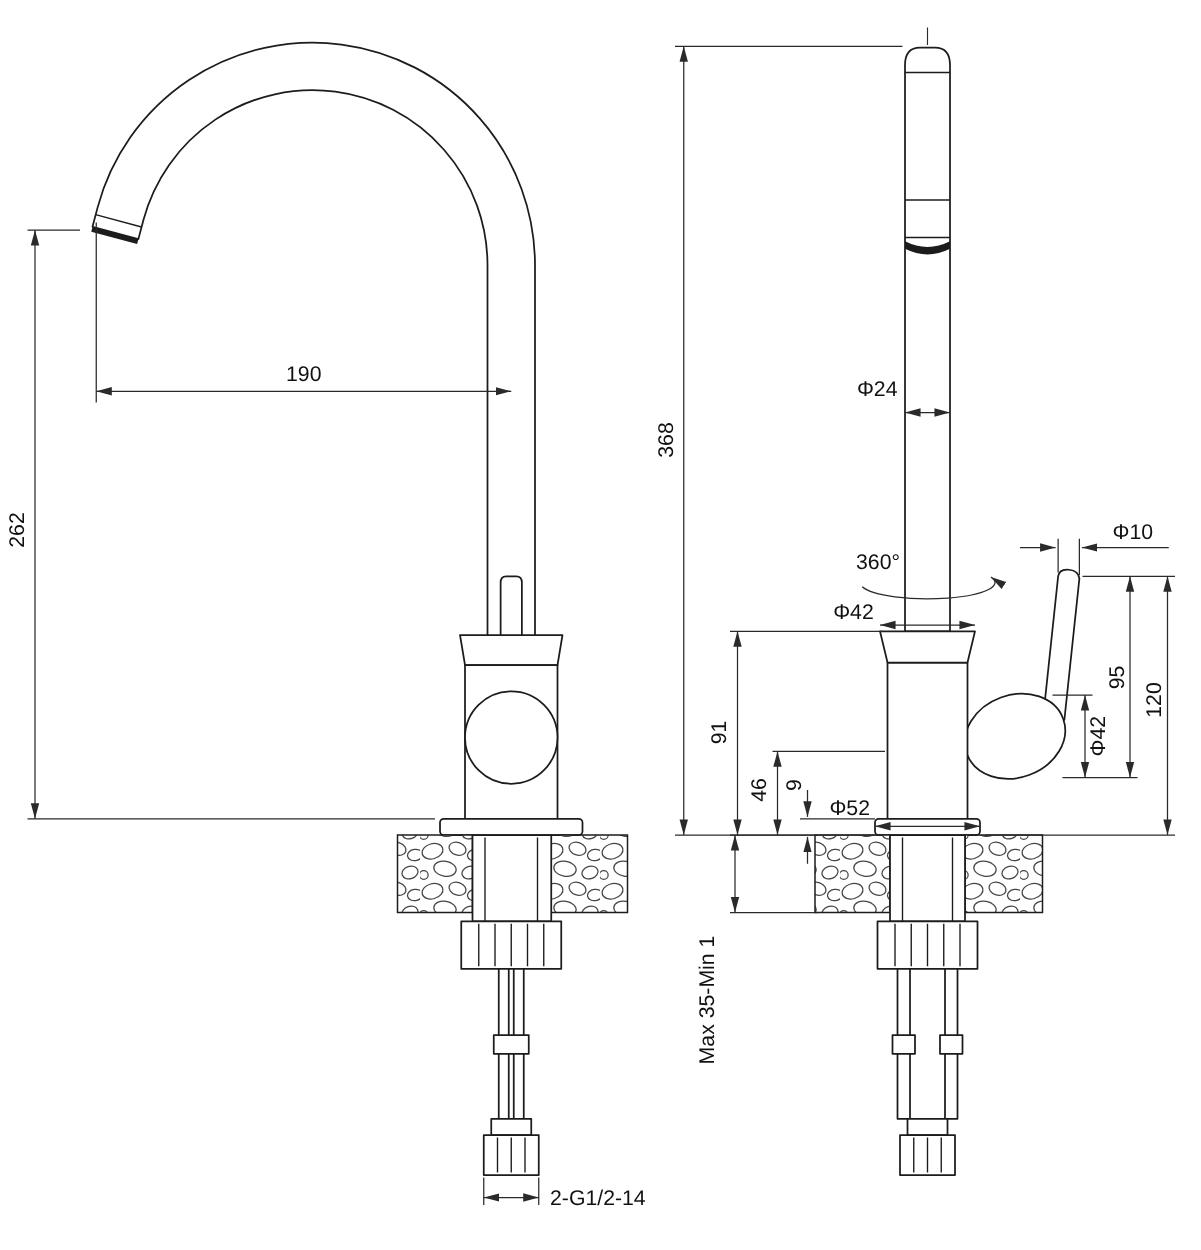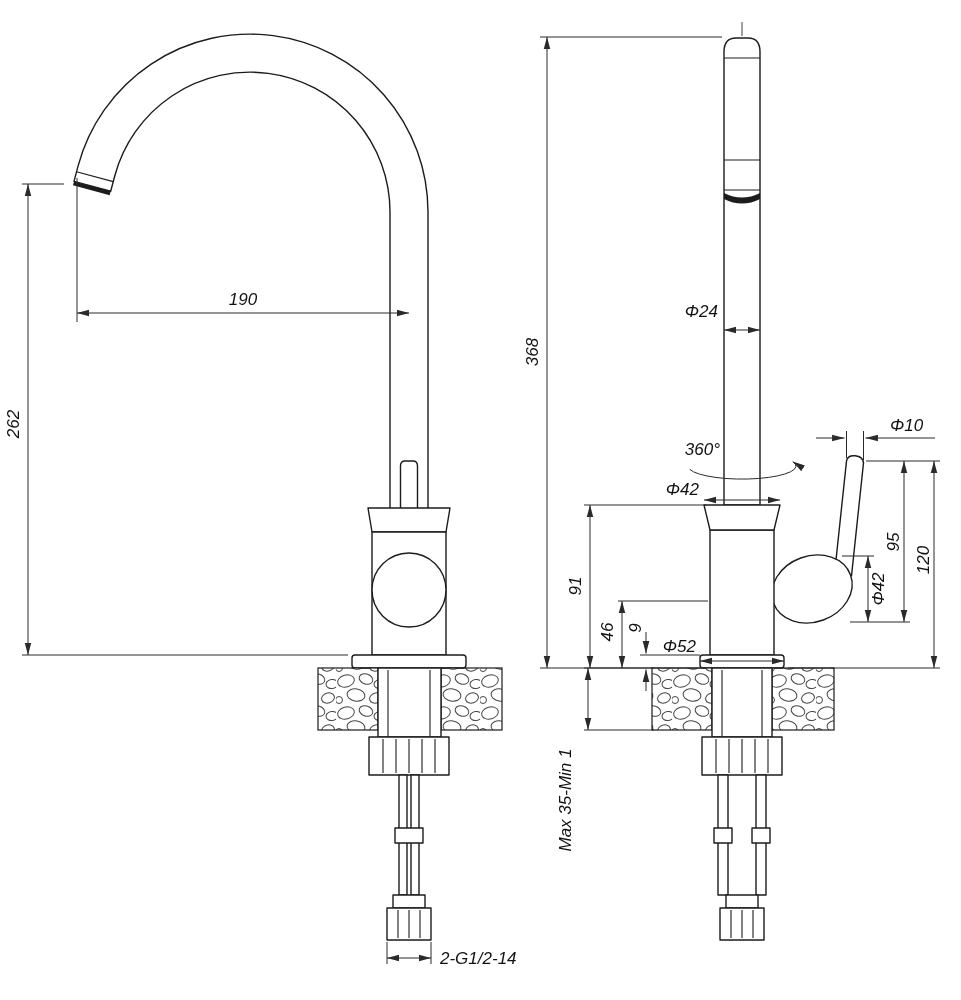--- a/index.html
+++ b/index.html
@@ -1,16 +1,16 @@
 <!DOCTYPE html>
 <html><head>
 <meta charset="utf-8">
 <style>
   html,body{margin:0;padding:0;background:#fff;}
-  .sheet{width:961px;height:1000px;background:#ffffff;position:relative;overflow:hidden;font-style:italic;}
+  .sheet{width:961px;height:1000px;background:#ffffff;position:relative;overflow:hidden;}
   svg{display:block;}
   .ol{fill:#ffffff;stroke:#1c1c1c;stroke-width:1.4;stroke-linejoin:round;}
   .sl{fill:none;stroke:#1c1c1c;stroke-width:1.1;}
   .dk{fill:#1c1c1c;stroke:none;}
   .dim{fill:none;stroke:#2a2a2a;stroke-width:1;}
   .cl{fill:none;stroke:#2a2a2a;stroke-width:0.9;stroke-dasharray:14 4 3 4;}
   .band{stroke:#1c1c1c;stroke-width:1.2;}
   text{font-family:"Liberation Sans","DejaVu Sans",sans-serif;font-size:17px;fill:#111;}
 </style>
 </head>

